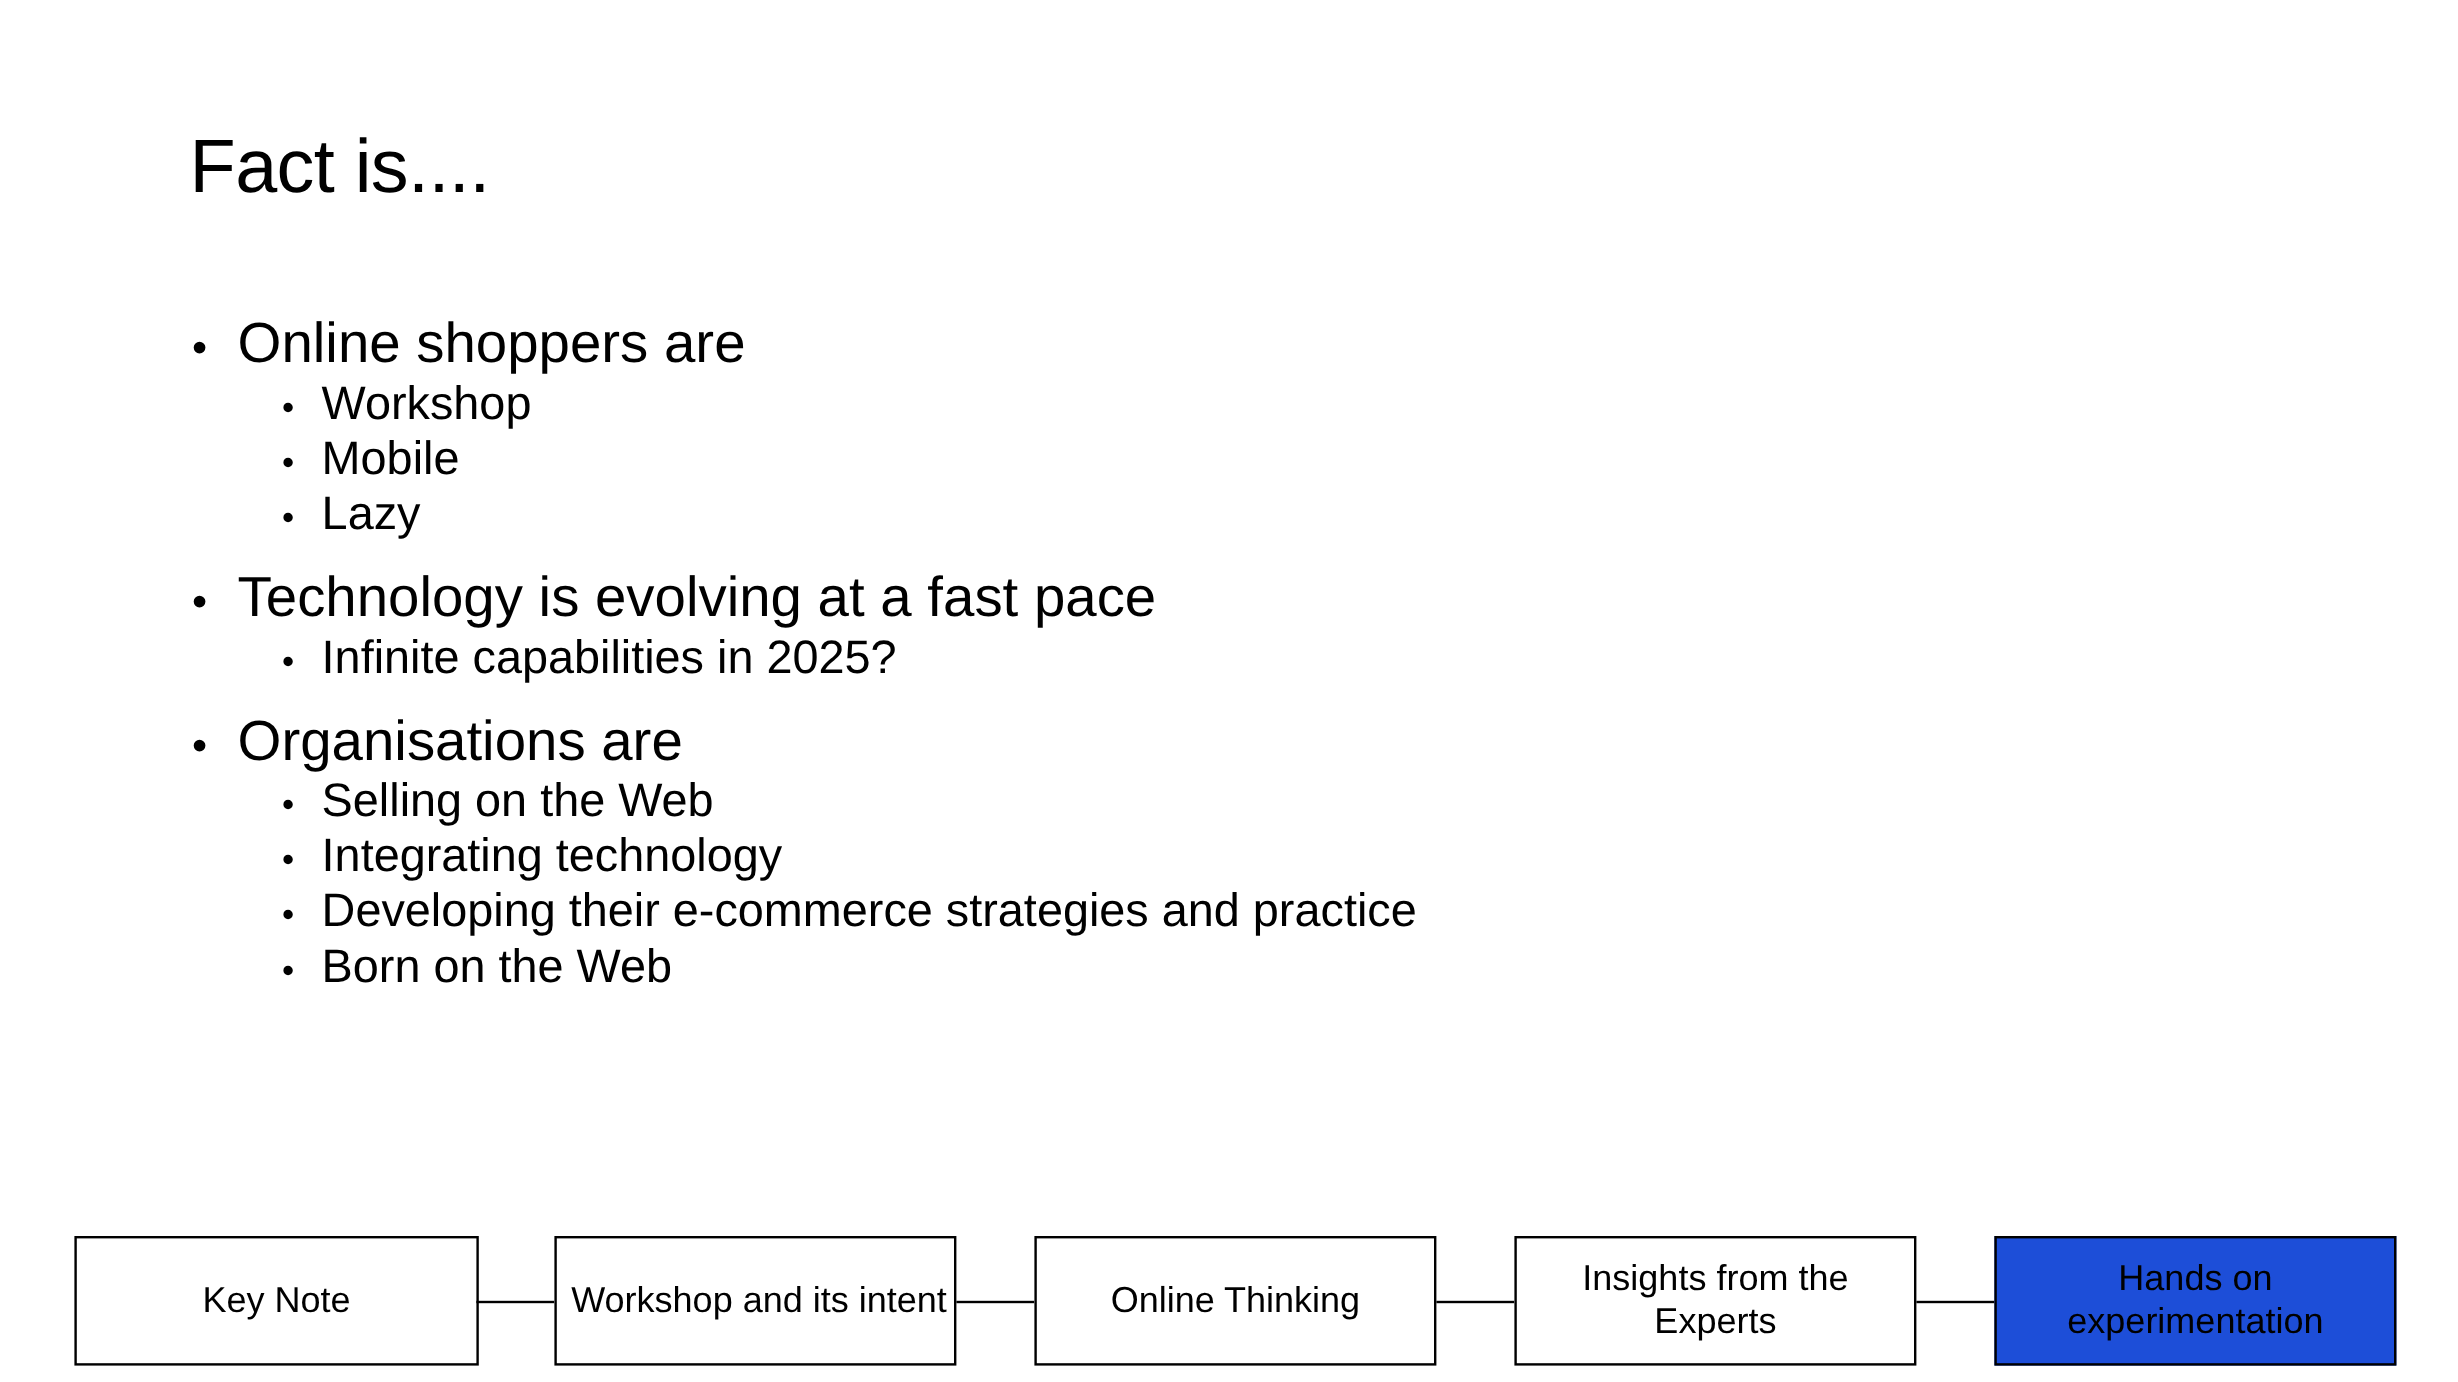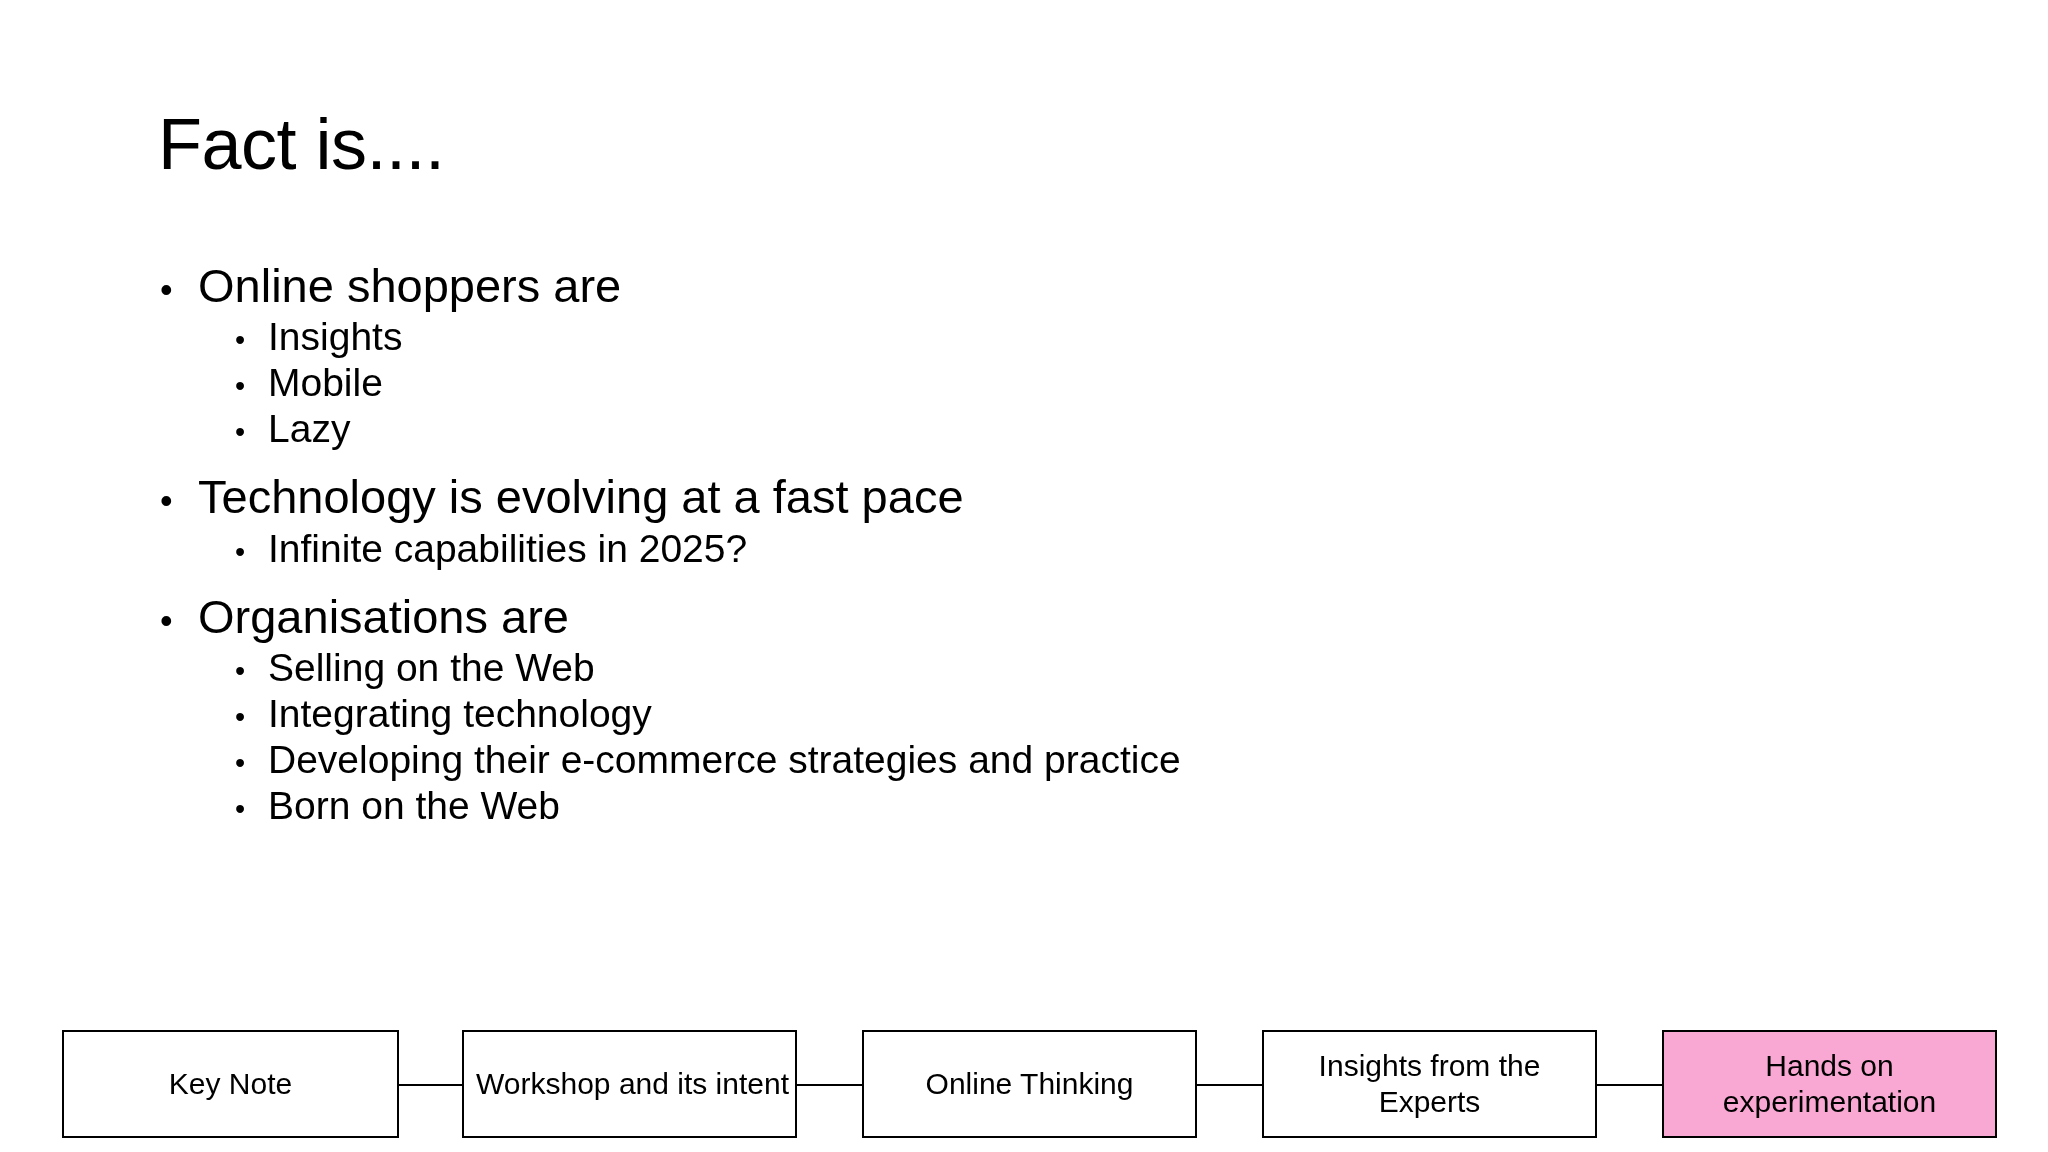--- a/index.html
+++ b/index.html
@@ -21,21 +21,21 @@
     height: 1152px;
     background: #ffffff;
   }
 
   
   .slide-title {
     position: absolute;
     left: 158px;
     top: 108px;
     width: 1700px;
-    font-size: 72px;
+    font-size: 63px;
     line-height: 1.0;
     font-weight: 400;
     letter-spacing: -0.5px;
     color: #000000;
     white-space: nowrap;
   }
 
   
   .body-list {
     position: absolute;
@@ -99,21 +99,21 @@
     background: #ffffff;
     display: flex;
     align-items: center;
     justify-content: center;
     text-align: center;
     font-size: 30px;
     line-height: 1.2;
     padding: 2px 6px;
   }
   .flow-box.highlight {
-    background: #f9a8d4;
+    background: #1d4ed8;
     border-color: #000000;
   }
   .flow-connector {
     position: absolute;
     top: 54px;
     height: 2px;
     background: #000000;
   }
 </style>
 </head>
@@ -124,21 +124,21 @@
   <div class="slide-title">Fact is....</div>
 
   <div class="body-list">
 
     <div class="bullet-row lvl1">
       <span class="dot">•</span>
       <span class="txt">Online shoppers are</span>
     </div>
     <div class="bullet-row lvl2">
       <span class="dot">•</span>
-      <span class="txt">Insights</span>
+      <span class="txt">Workshop</span>
     </div>
     <div class="bullet-row lvl2">
       <span class="dot">•</span>
       <span class="txt">Mobile</span>
     </div>
     <div class="bullet-row lvl2">
       <span class="dot">•</span>
       <span class="txt">Lazy</span>
     </div>
 

